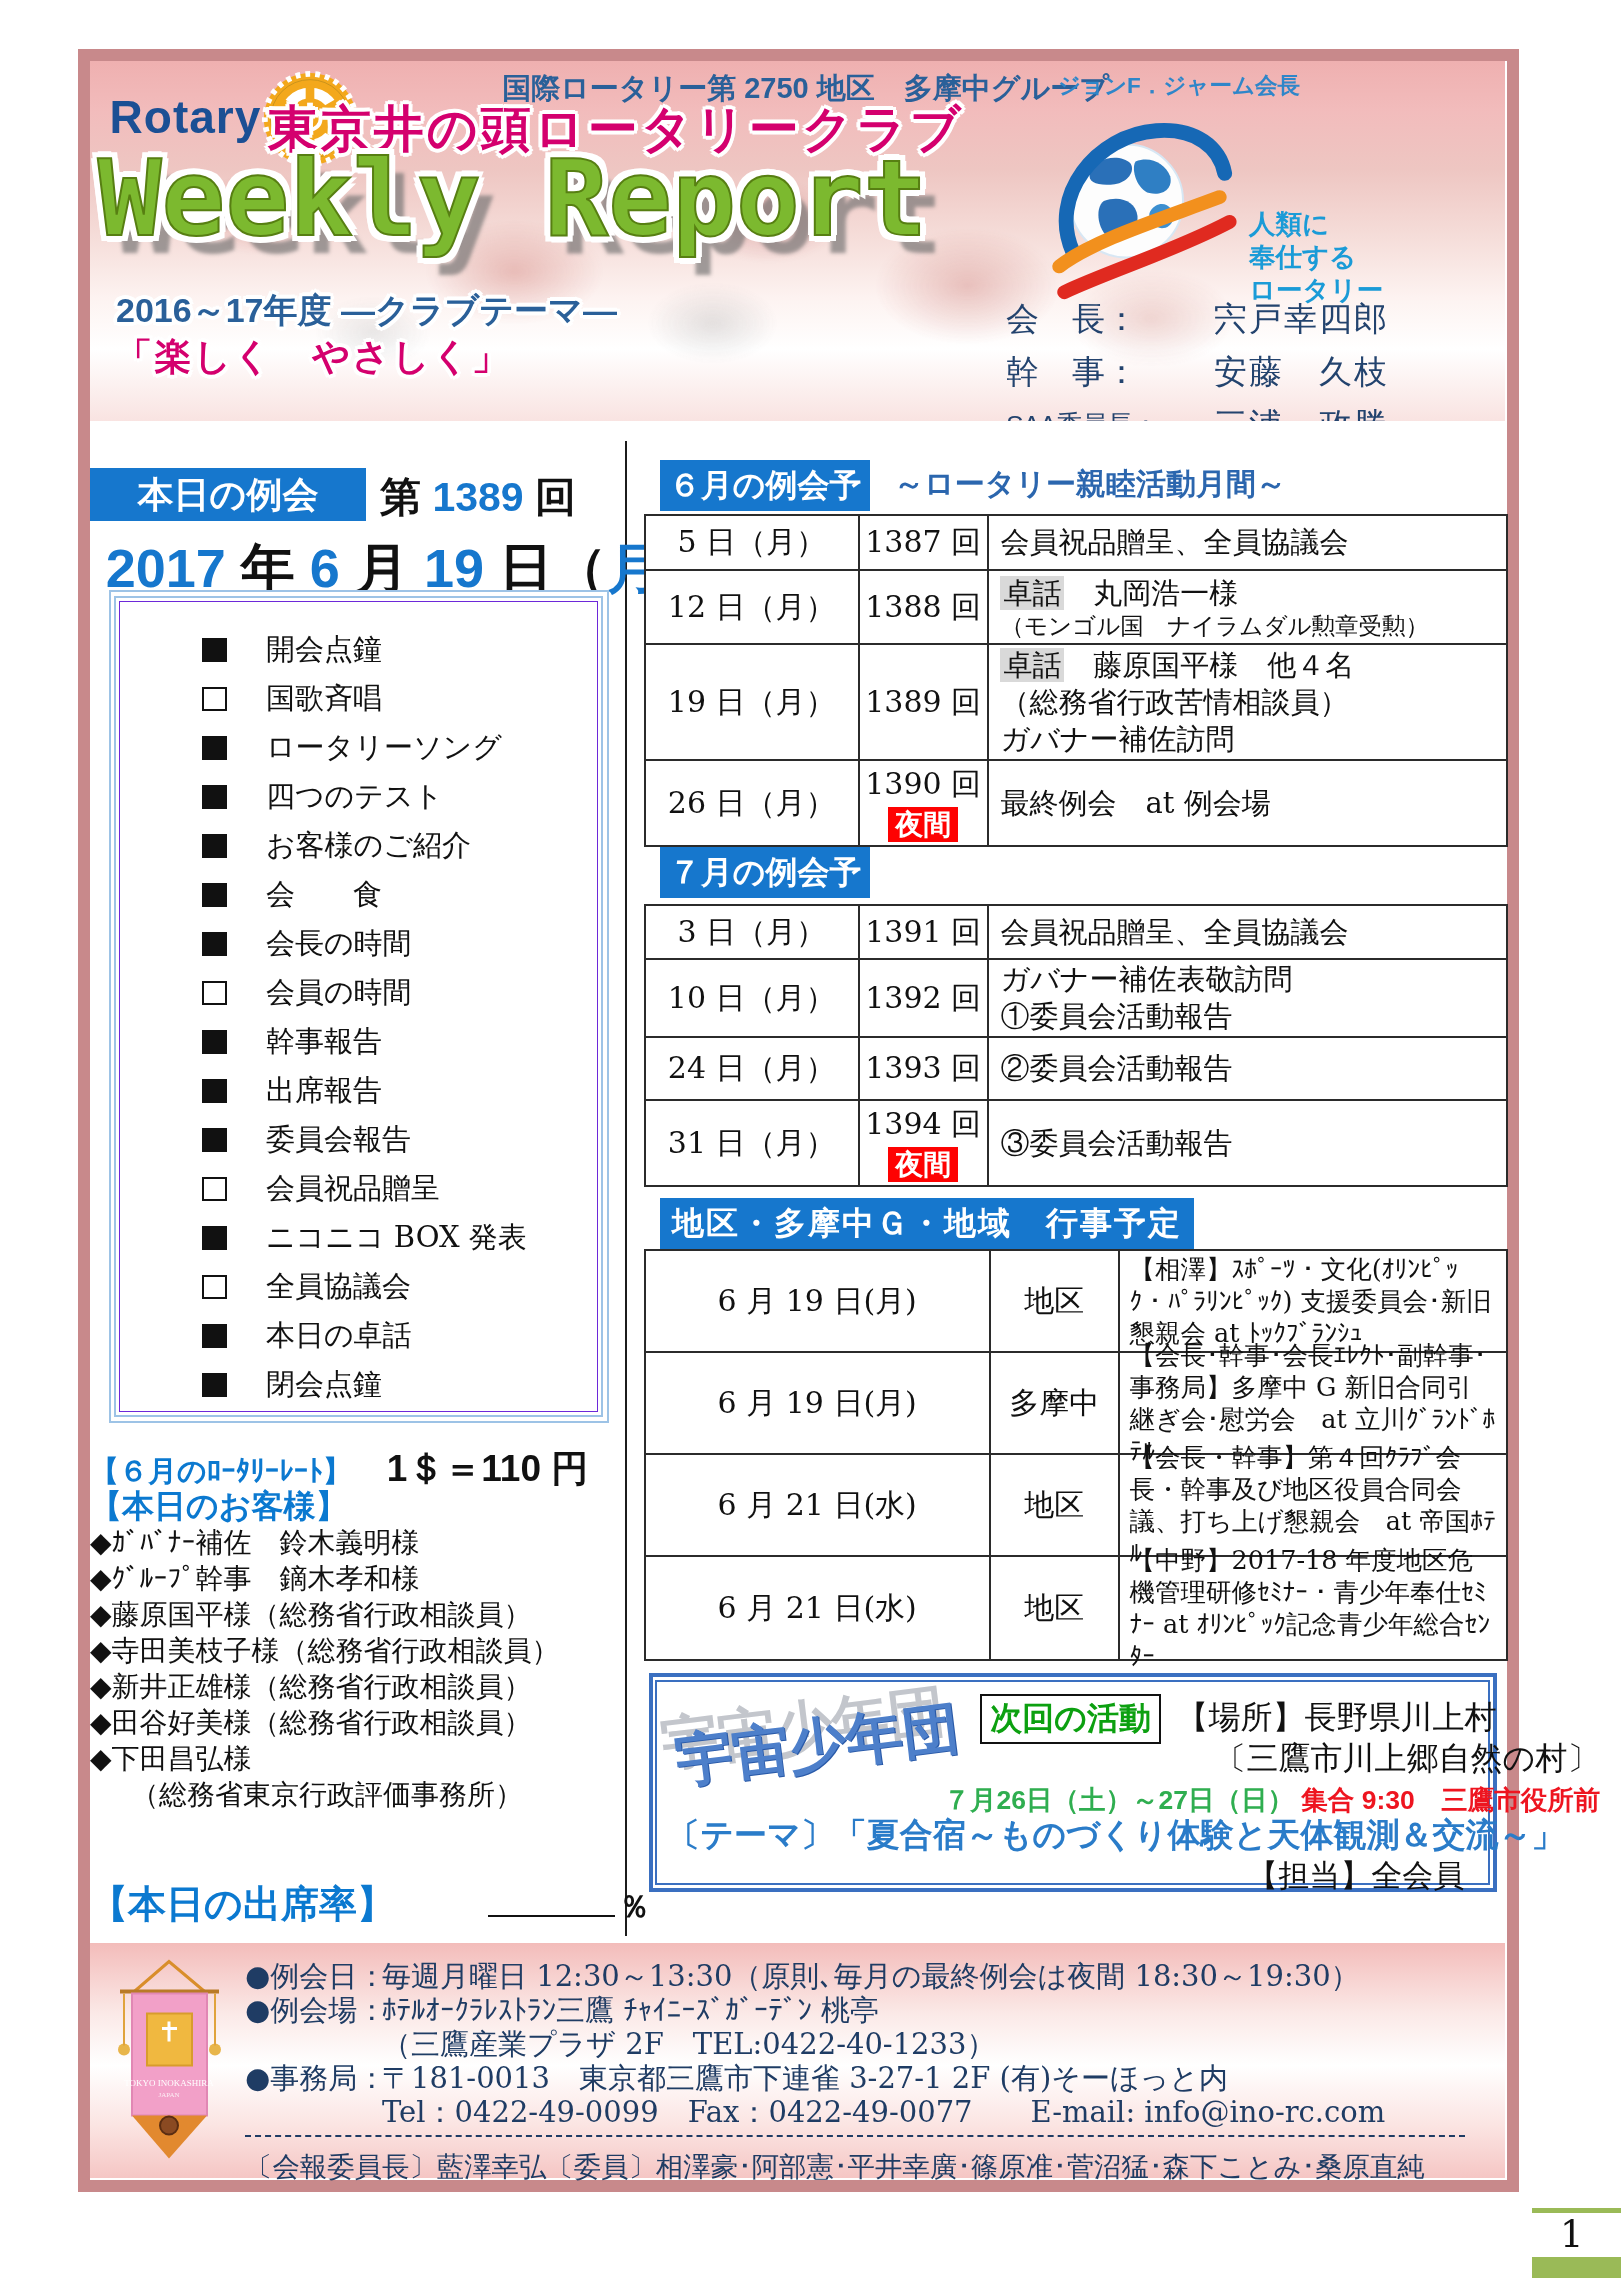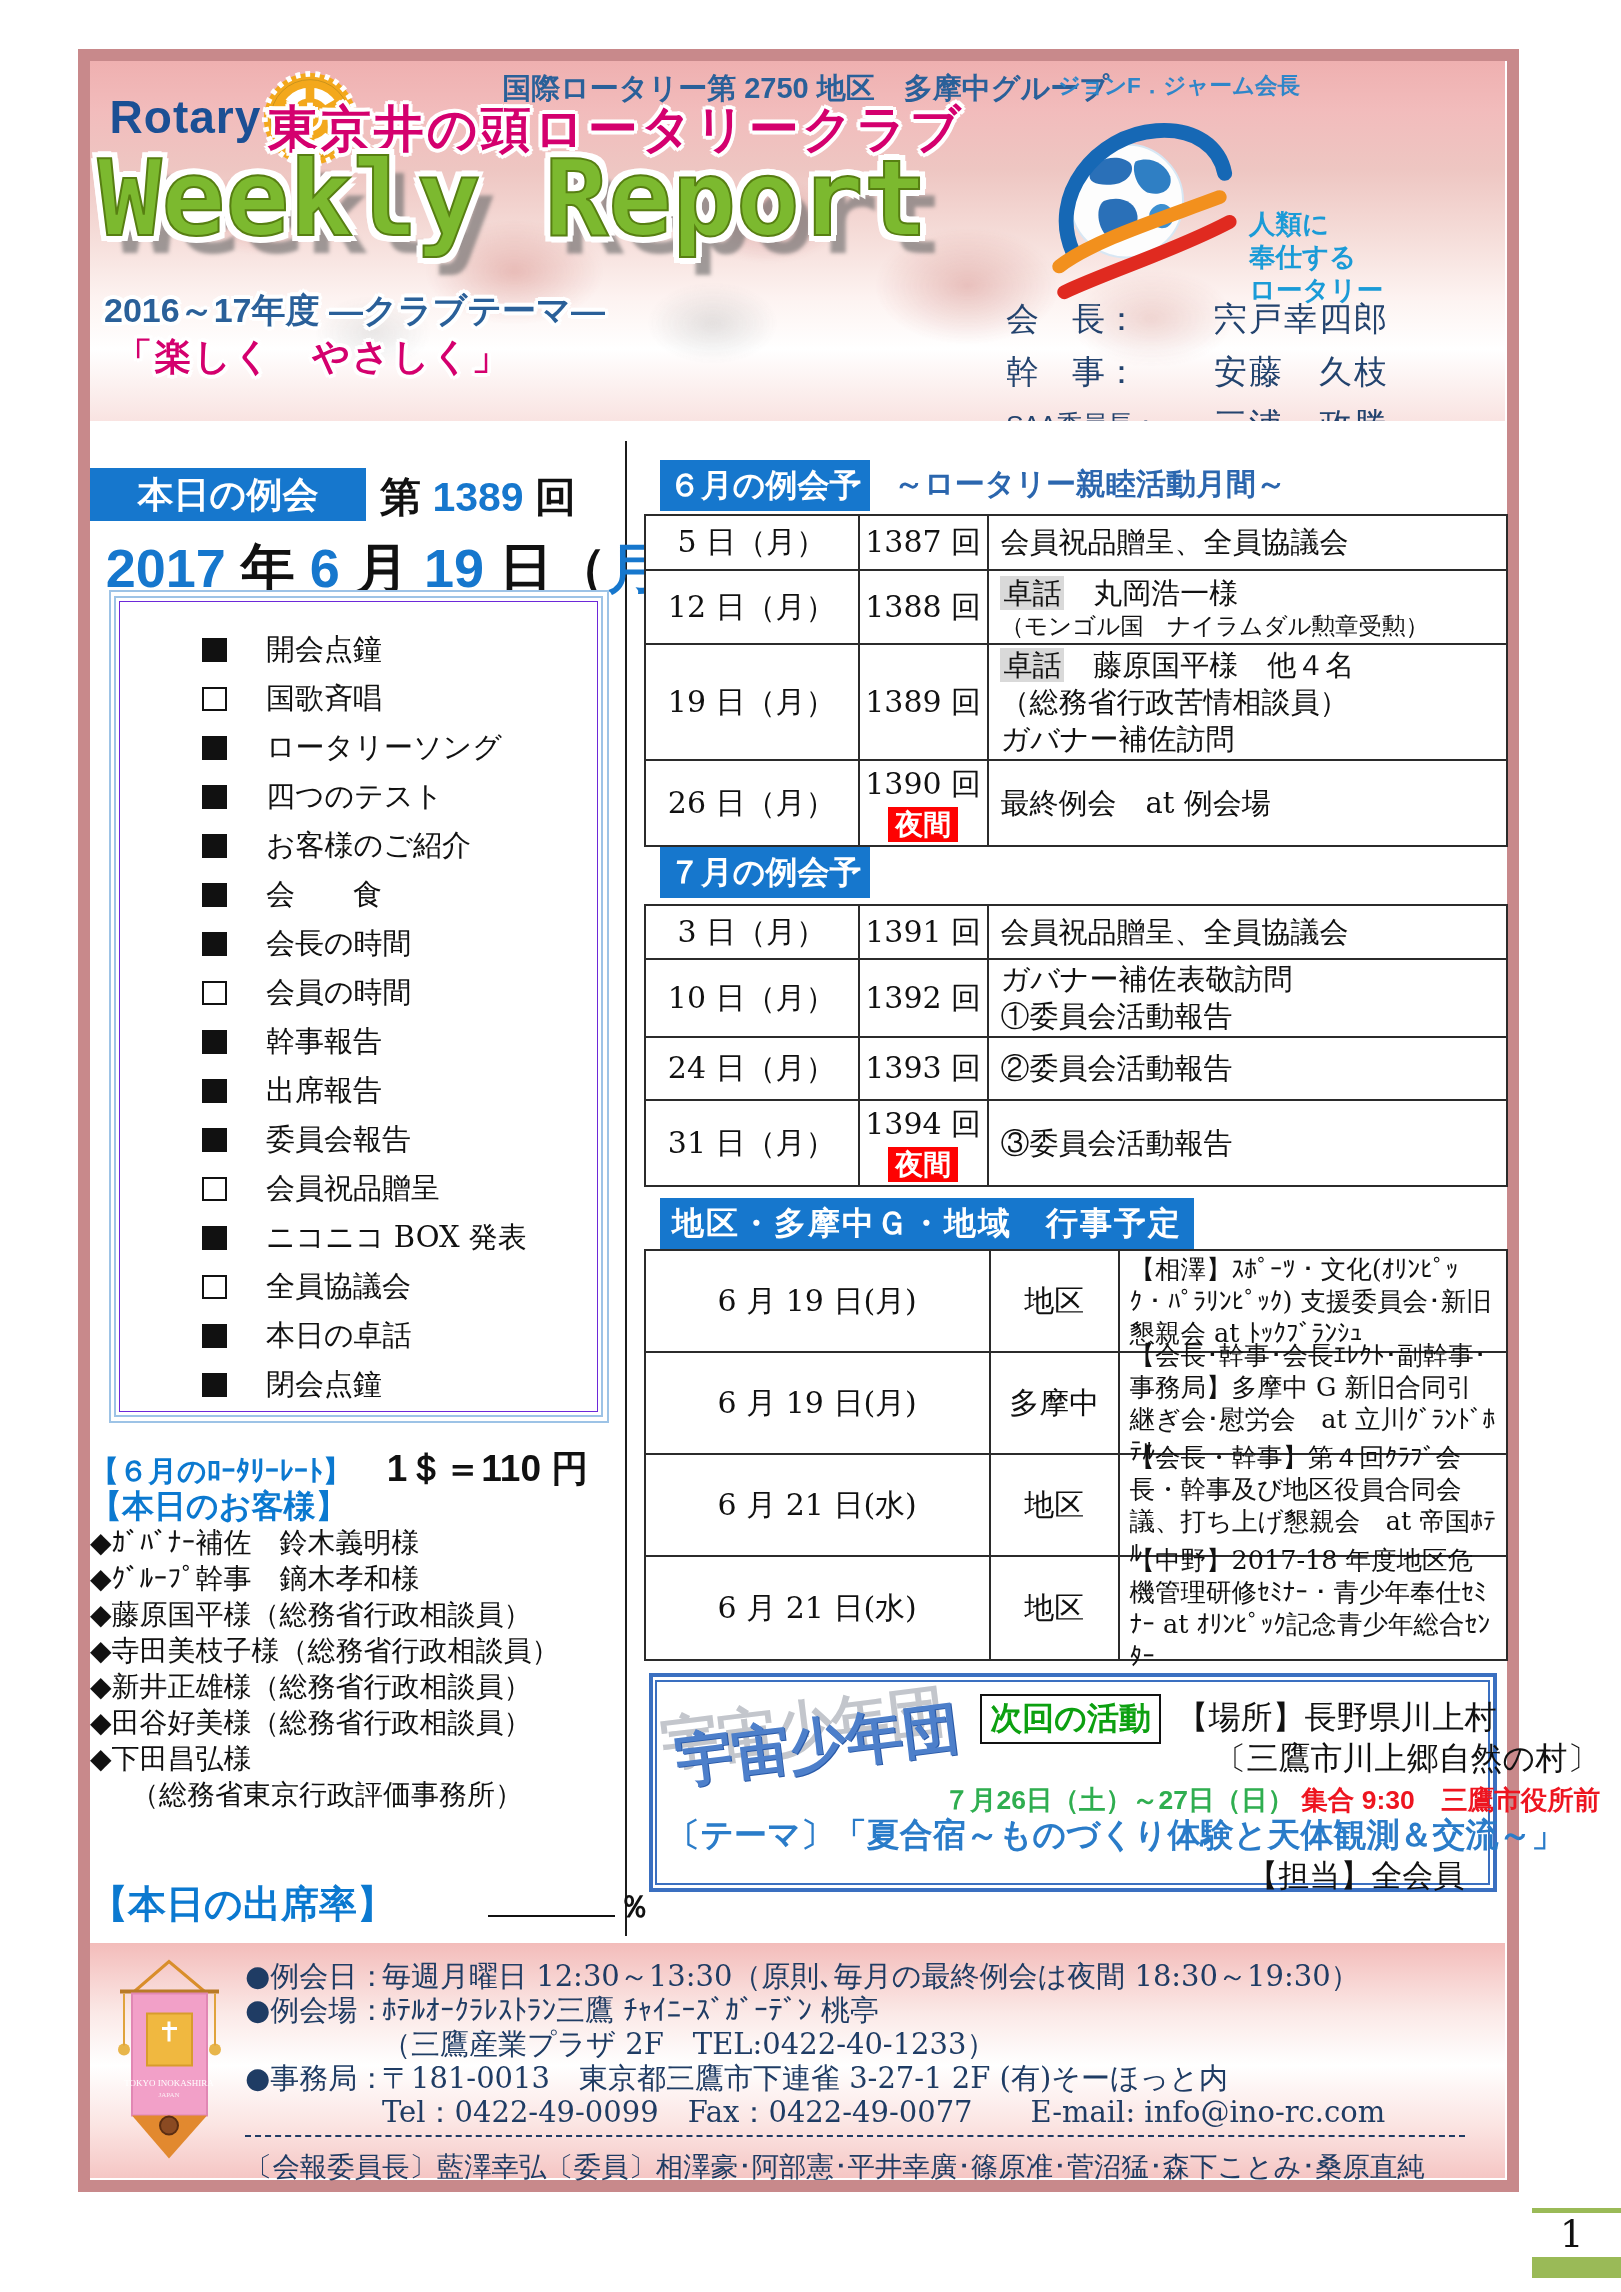--- a/index.html
+++ b/index.html
@@ -21,21 +21,21 @@
      radial-gradient(118px 69px at 75% 80%, rgba(205,130,122,.35), transparent 70%);}
   .rotary-wordmark{position:absolute;left:19.6px;top:29px;font-size:46px;font-weight:bold;color:#1b4f94;letter-spacing:1px;}
   .wheel{position:absolute;left:172px;top:9.8px;width:96px;height:96px;}
   .district{position:absolute;left:333px;top:7.8px;width:765px;text-align:center;
             font-size:29px;font-weight:bold;color:#2a6099;}
   .club-name{position:absolute;left:178px;top:35px;font-size:50px;font-weight:bold;color:#d4006e;letter-spacing:2.9px;
              text-shadow:-2.9px -2.9px 0 #fff,2.9px -2.9px 0 #fff,-2.9px 2.9px 0 #fff,2.9px 2.9px 0 #fff,0 -3.9px 0 #fff,0 3.9px 0 #fff,-3.9px 0 0 #fff,3.9px 0 0 #fff;}
   .weekly-title{position:absolute;left:7.8px;top:76px;font-family:"DejaVu Sans Mono",monospace;
              font-size:106px;font-weight:bold;color:#7cb92f;-webkit-text-stroke:2px #577f12;white-space:nowrap;
              text-shadow:-5.9px -5.9px 0 #fff,5.9px -5.9px 0 #fff,-5.9px 5.9px 0 #fff,5.9px 5.9px 0 #fff,0 -6.9px 0 #fff,0 6.9px 0 #fff,-6.9px 0 0 #fff,6.9px 0 0 #fff,15.7px 17.6px 3.9px rgba(110,110,110,.65);}
-  .theme-year{position:absolute;left:14px;top:227px;font-size:34px;font-weight:bold;color:#2a6099;
+  .theme-year{position:absolute;left:26px;top:227px;font-size:34px;font-weight:bold;color:#2a6099;
              text-shadow:-2.9px -2.9px 0 #fff,2.9px -2.9px 0 #fff,-2.9px 2.9px 0 #fff,2.9px 2.9px 0 #fff,0 3.9px 0 #fff,0 -3.9px 0 #fff,3.9px 0 0 #fff,-3.9px 0 0 #fff;}
   .club-theme{position:absolute;left:25.5px;top:271px;font-size:37px;font-weight:bold;color:#d4006e;letter-spacing:2px;
              text-shadow:-2.9px -2.9px 0 #fff,2.9px -2.9px 0 #fff,-2.9px 2.9px 0 #fff,2.9px 2.9px 0 #fff,0 3.9px 0 #fff,0 -3.9px 0 #fff,3.9px 0 0 #fff,-3.9px 0 0 #fff;}
   .president{position:absolute;left:968px;top:8.8px;font-size:22.5px;font-weight:bold;color:#2f86c9;}
   .globe{position:absolute;left:943px;top:41px;width:208px;height:208px;}
   .ri-theme{position:absolute;left:1159px;top:147px;font-size:26.5px;font-weight:bold;color:#1a9bd7;line-height:33px;}
   .officers{position:absolute;left:916px;top:227px;width:470px;color:#23436e;font-size:33px;}
   .officer-row{display:flex;height:44px;align-items:center;margin-top:9px;}
   .officer-role{display:inline-block;width:208px;}
   .officer-role.small-role{font-size:26.5px;letter-spacing:-1px;}

